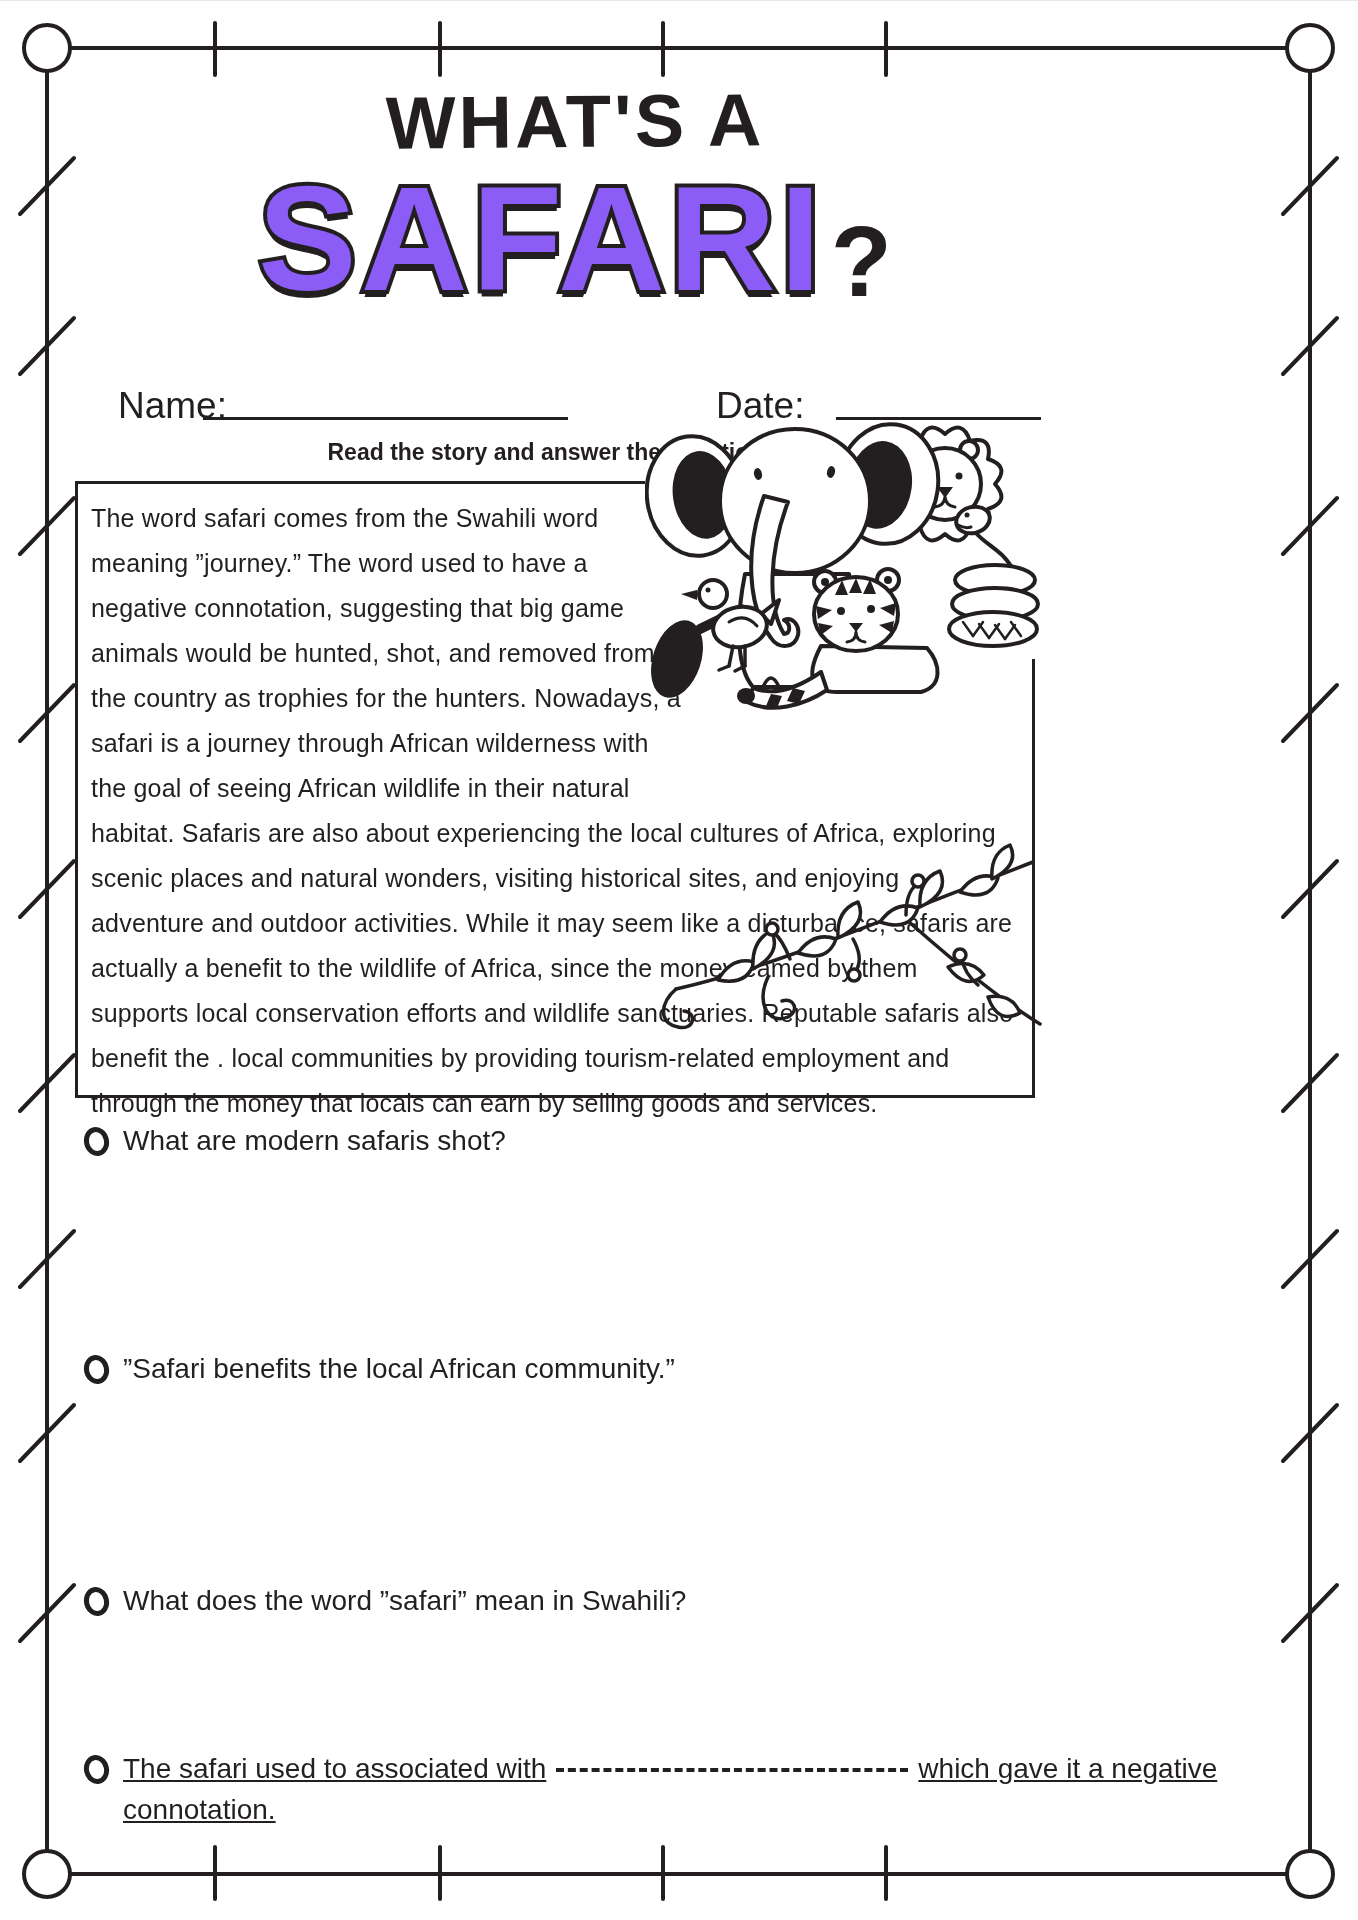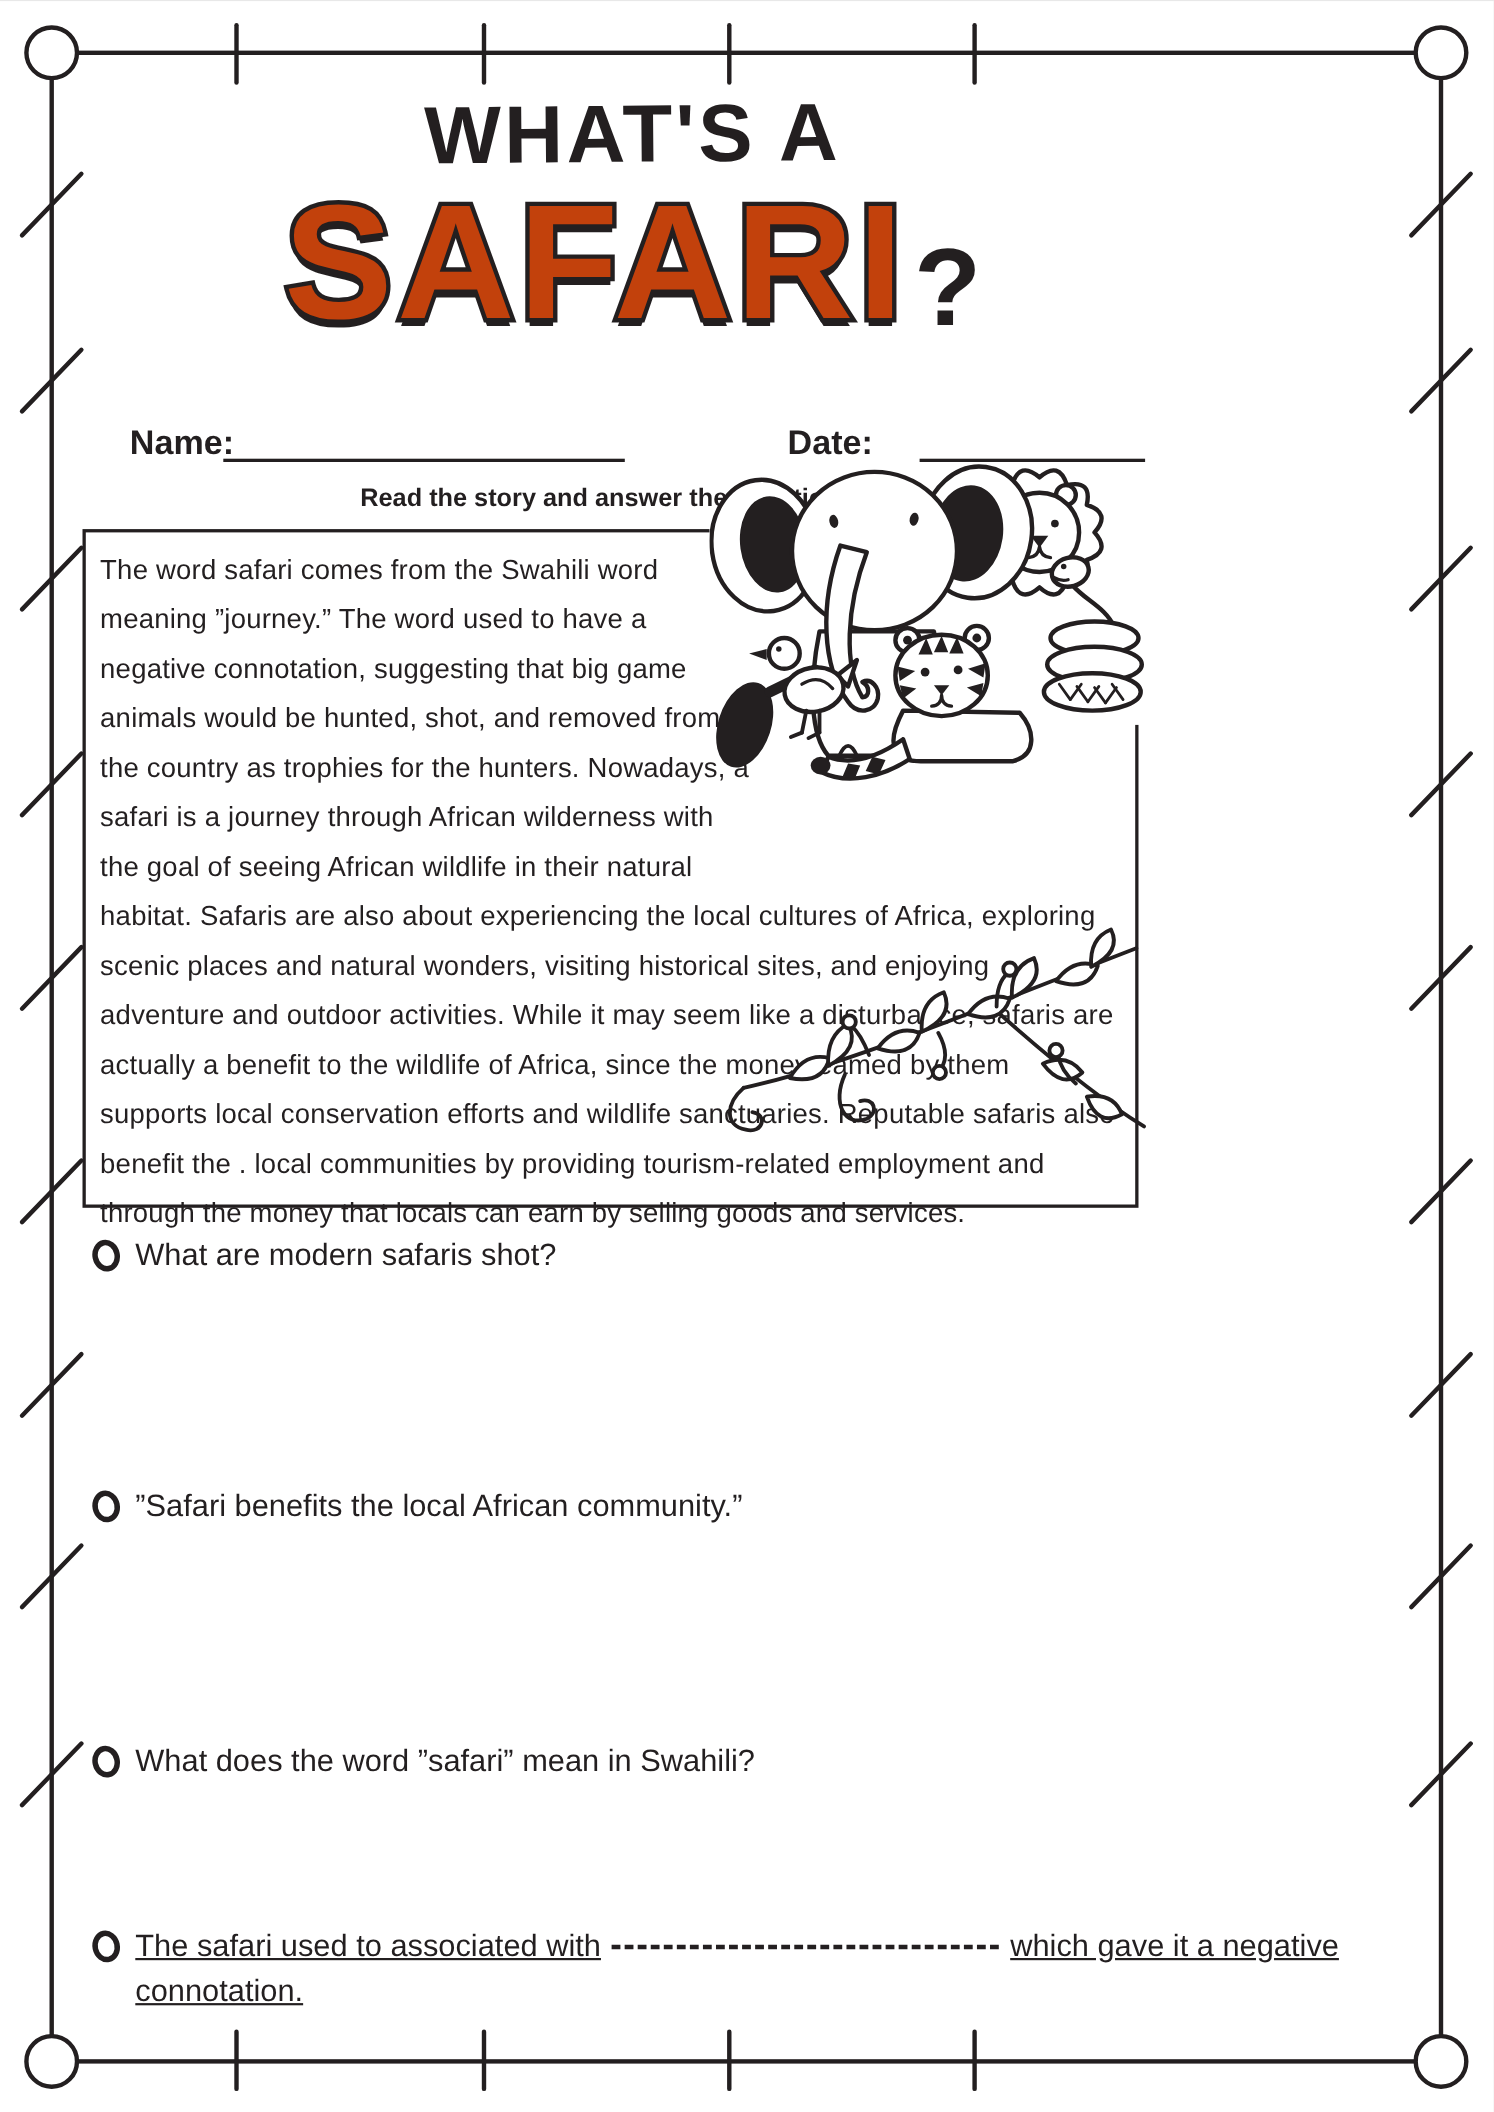--- a/index.html
+++ b/index.html
@@ -13,29 +13,29 @@
   #frame-svg{left:0;top:0;z-index:1;}
   
   .title-wrap{left:0;top:84px;width:1150px;text-align:center;z-index:2;}
   .title-line1{
     font-size:74px;font-weight:900;letter-spacing:3px;line-height:1;
     color:#231f20;transform:rotate(-0.5deg);
   }
   .title-line2{margin-top:6px;line-height:1;white-space:nowrap;}
   .title-word{
     font-size:148px;font-weight:900;letter-spacing:4px;
-    color:#c2410c;-webkit-text-stroke:8px #231f20;paint-order:stroke;
+    color:#8b5cf6;-webkit-text-stroke:8px #231f20;paint-order:stroke;
     text-shadow:0 7px 0 #231f20;
   }
   .title-qmark{
     display:inline-block;font-size:100px;font-weight:900;color:#231f20;
     transform:translateY(6px);margin-left:6px;
   }
   
-  .field-label{font-size:31px;font-weight:700;z-index:2;}
+  .field-label{font-size:37px;font-weight:400;z-index:2;}
   .write-line{border-bottom:3px solid #231f20;z-index:2;}
   .instruction{left:0;top:438px;width:1110px;text-align:center;font-size:23px;font-weight:700;z-index:2;}
   
   .story-box{
     left:75px;top:480px;width:960px;height:617px;
     border:3px solid #231f20;box-sizing:border-box;z-index:1;
     padding:12px 14px 0 13px;
   }
   .animal-float{float:right;width:330px;height:295px;}
   .story-text{

